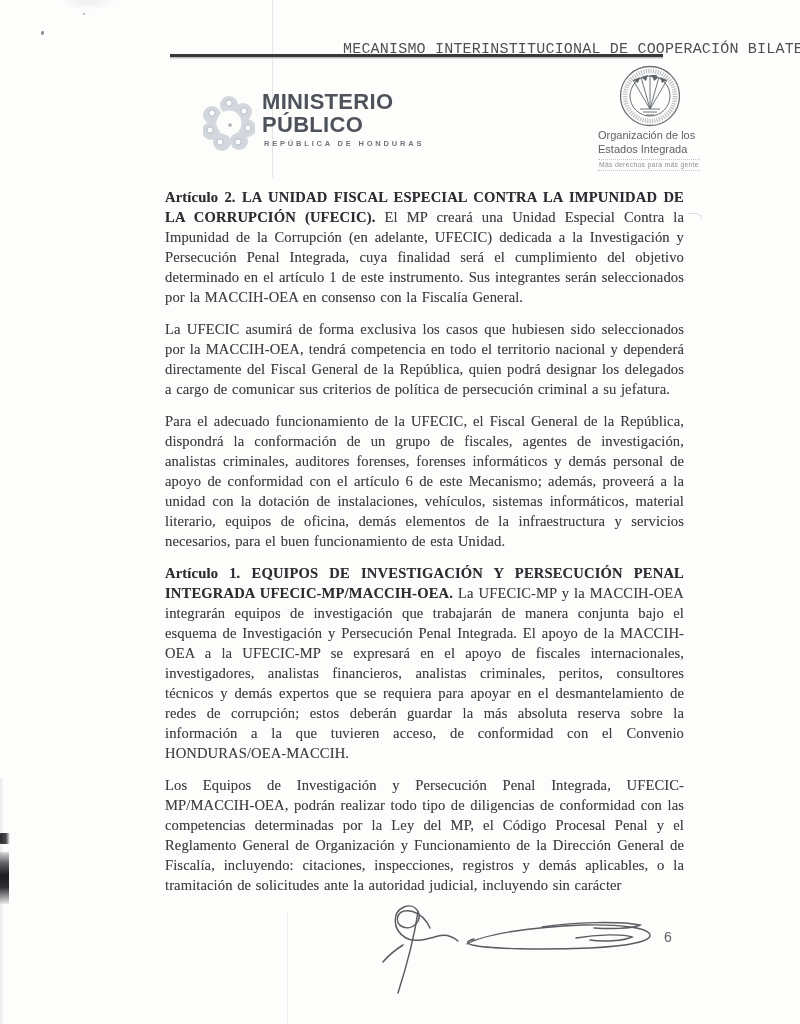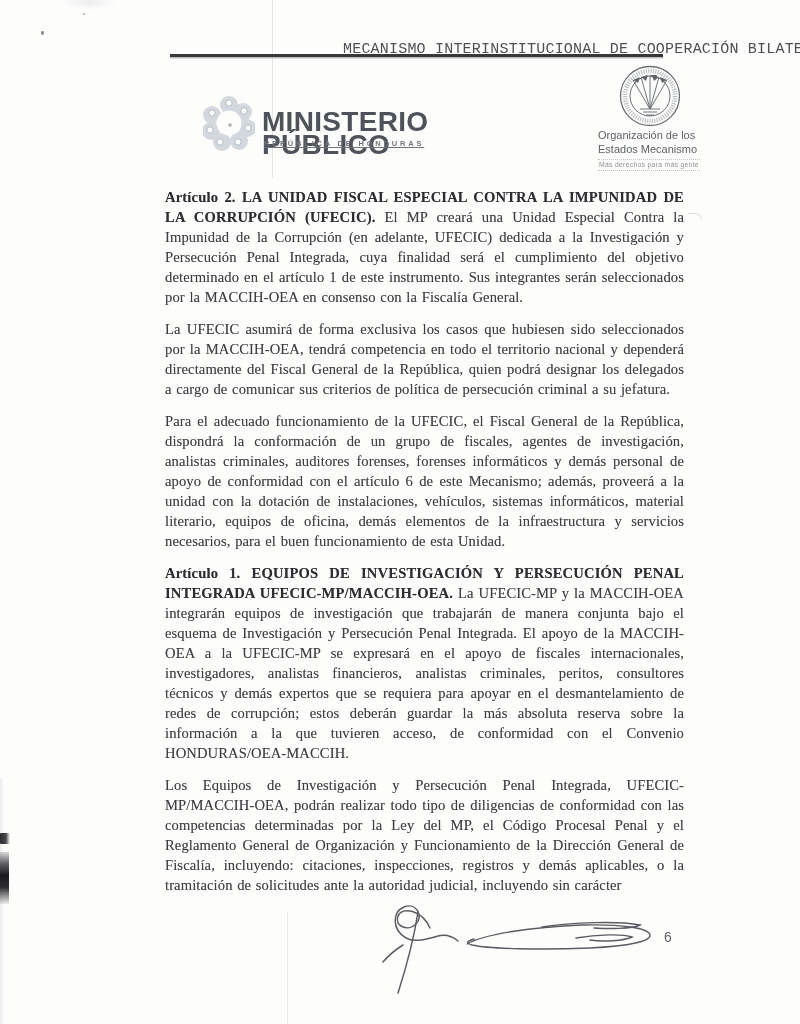--- a/index.html
+++ b/index.html
@@ -7,23 +7,23 @@
         font-family:"Liberation Serif",serif;}
   
   .header-title{position:absolute;left:343px;top:41px;font-family:"Liberation Mono",monospace;
         font-size:15px;letter-spacing:.2px;color:#4f5055;white-space:nowrap;}
   .header-rule{position:absolute;left:170px;top:54px;width:493px;height:3px;background:#38383a;
         box-shadow:0 1.5px 0 rgba(100,100,105,.4);}
   
   .mp-logo{position:absolute;left:203px;top:93px;}
   .mp-emblem{position:absolute;left:0;top:2px;width:52px;height:56px;opacity:.85;}
   .mp-name{position:absolute;left:59px;top:-2px;font-family:"Liberation Sans",sans-serif;
-        font-size:28px;line-height:22.5px;font-weight:600;color:#4e525a;letter-spacing:.3px;white-space:nowrap;margin-top:20px;}
+        font-size:22px;line-height:22.5px;font-weight:600;color:#4e525a;letter-spacing:.3px;white-space:nowrap;}
   .mp-sub{position:absolute;left:61px;top:46px;font-family:"Liberation Sans",sans-serif;
-        font-size:7.5px;font-weight:700;letter-spacing:2.8px;color:#70757d;white-space:nowrap;text-decoration:underline;}
+        font-size:7.5px;font-weight:700;letter-spacing:2.8px;color:#70757d;white-space:nowrap;}
   
   .oea-logo{position:absolute;left:596px;top:65px;width:104px;}
   .oea-emblem{position:absolute;left:23px;top:0;width:62px;height:62px;}
   .oea-name{position:absolute;left:2px;top:64px;font-family:"Liberation Sans",sans-serif;
         font-size:11px;line-height:13.5px;color:#5d6166;white-space:nowrap;}
   .oea-tagline{position:absolute;left:2px;top:94px;font-family:"Liberation Sans",sans-serif;
         font-size:6.8px;letter-spacing:.3px;color:#8d9196;white-space:nowrap;
         border-top:1px dotted #c2c4c8;border-bottom:1px dotted #c2c4c8;padding:1px 1px 1.5px 1px;}
   
   .body-text{position:absolute;left:165px;top:187px;width:519px;color:#3d3d43;
@@ -118,21 +118,21 @@
       <g fill="#5f646b">
         <path d="M14,15 l7,-3 l-2,6 z"></path>
           <path d="M22,12 l7,-2 l-2,6 z"></path>
           <path d="M31,10 l7,0 l-2,5 z"></path>
         <path d="M40,12 l-7,-2 l2,6 z"></path>
           <path d="M48,15 l-7,-3 l2,6 z"></path>
       </g>
     </svg>
     <div class="oea-name">
       <div>Organización de los</div>
-      <div>Estados Mecanismo</div>
+      <div>Estados Integrada</div>
     </div>
     <div class="oea-tagline">Más derechos para más gente</div>
   </div>
 
   <div class="body-text">
     <p class="para"><b>Artículo 2. LA UNIDAD FISCAL ESPECIAL CONTRA LA IMPUNIDAD DE LA CORRUPCIÓN (UFECIC).</b>
       <span>El MP creará una Unidad Especial Contra la Impunidad de la Corrupción (en adelante, UFECIC) dedicada a la Investigación y Persecución Penal Integrada, cuya finalidad será el cumplimiento del objetivo determinado en el artículo 1 de este instrumento. Sus integrantes serán seleccionados por la MACCIH-OEA en consenso con la Fiscalía General.</span></p>
     <p class="para"><span>La UFECIC asumirá de forma exclusiva los casos que hubiesen sido seleccionados por la MACCIH-OEA, tendrá competencia en todo el territorio nacional y dependerá directamente del Fiscal General de la República, quien podrá designar los delegados a cargo de comunicar sus criterios de política de persecución criminal a su jefatura.</span></p>
     <p class="para"><span>Para el adecuado funcionamiento de la UFECIC, el Fiscal General de la República, dispondrá la conformación de un grupo de fiscales, agentes de investigación, analistas criminales, auditores forenses, forenses informáticos y demás personal de apoyo de conformidad con el artículo 6 de este Mecanismo; además, proveerá a la unidad con la dotación de instalaciones, vehículos, sistemas informáticos, material literario, equipos de oficina, demás elementos de la infraestructura y servicios necesarios, para el buen funcionamiento de esta Unidad.</span></p>
     <p class="para"><b>Artículo 1. EQUIPOS DE INVESTIGACIÓN Y PERSECUCIÓN PENAL INTEGRADA UFECIC-MP/MACCIH-OEA.</b>

